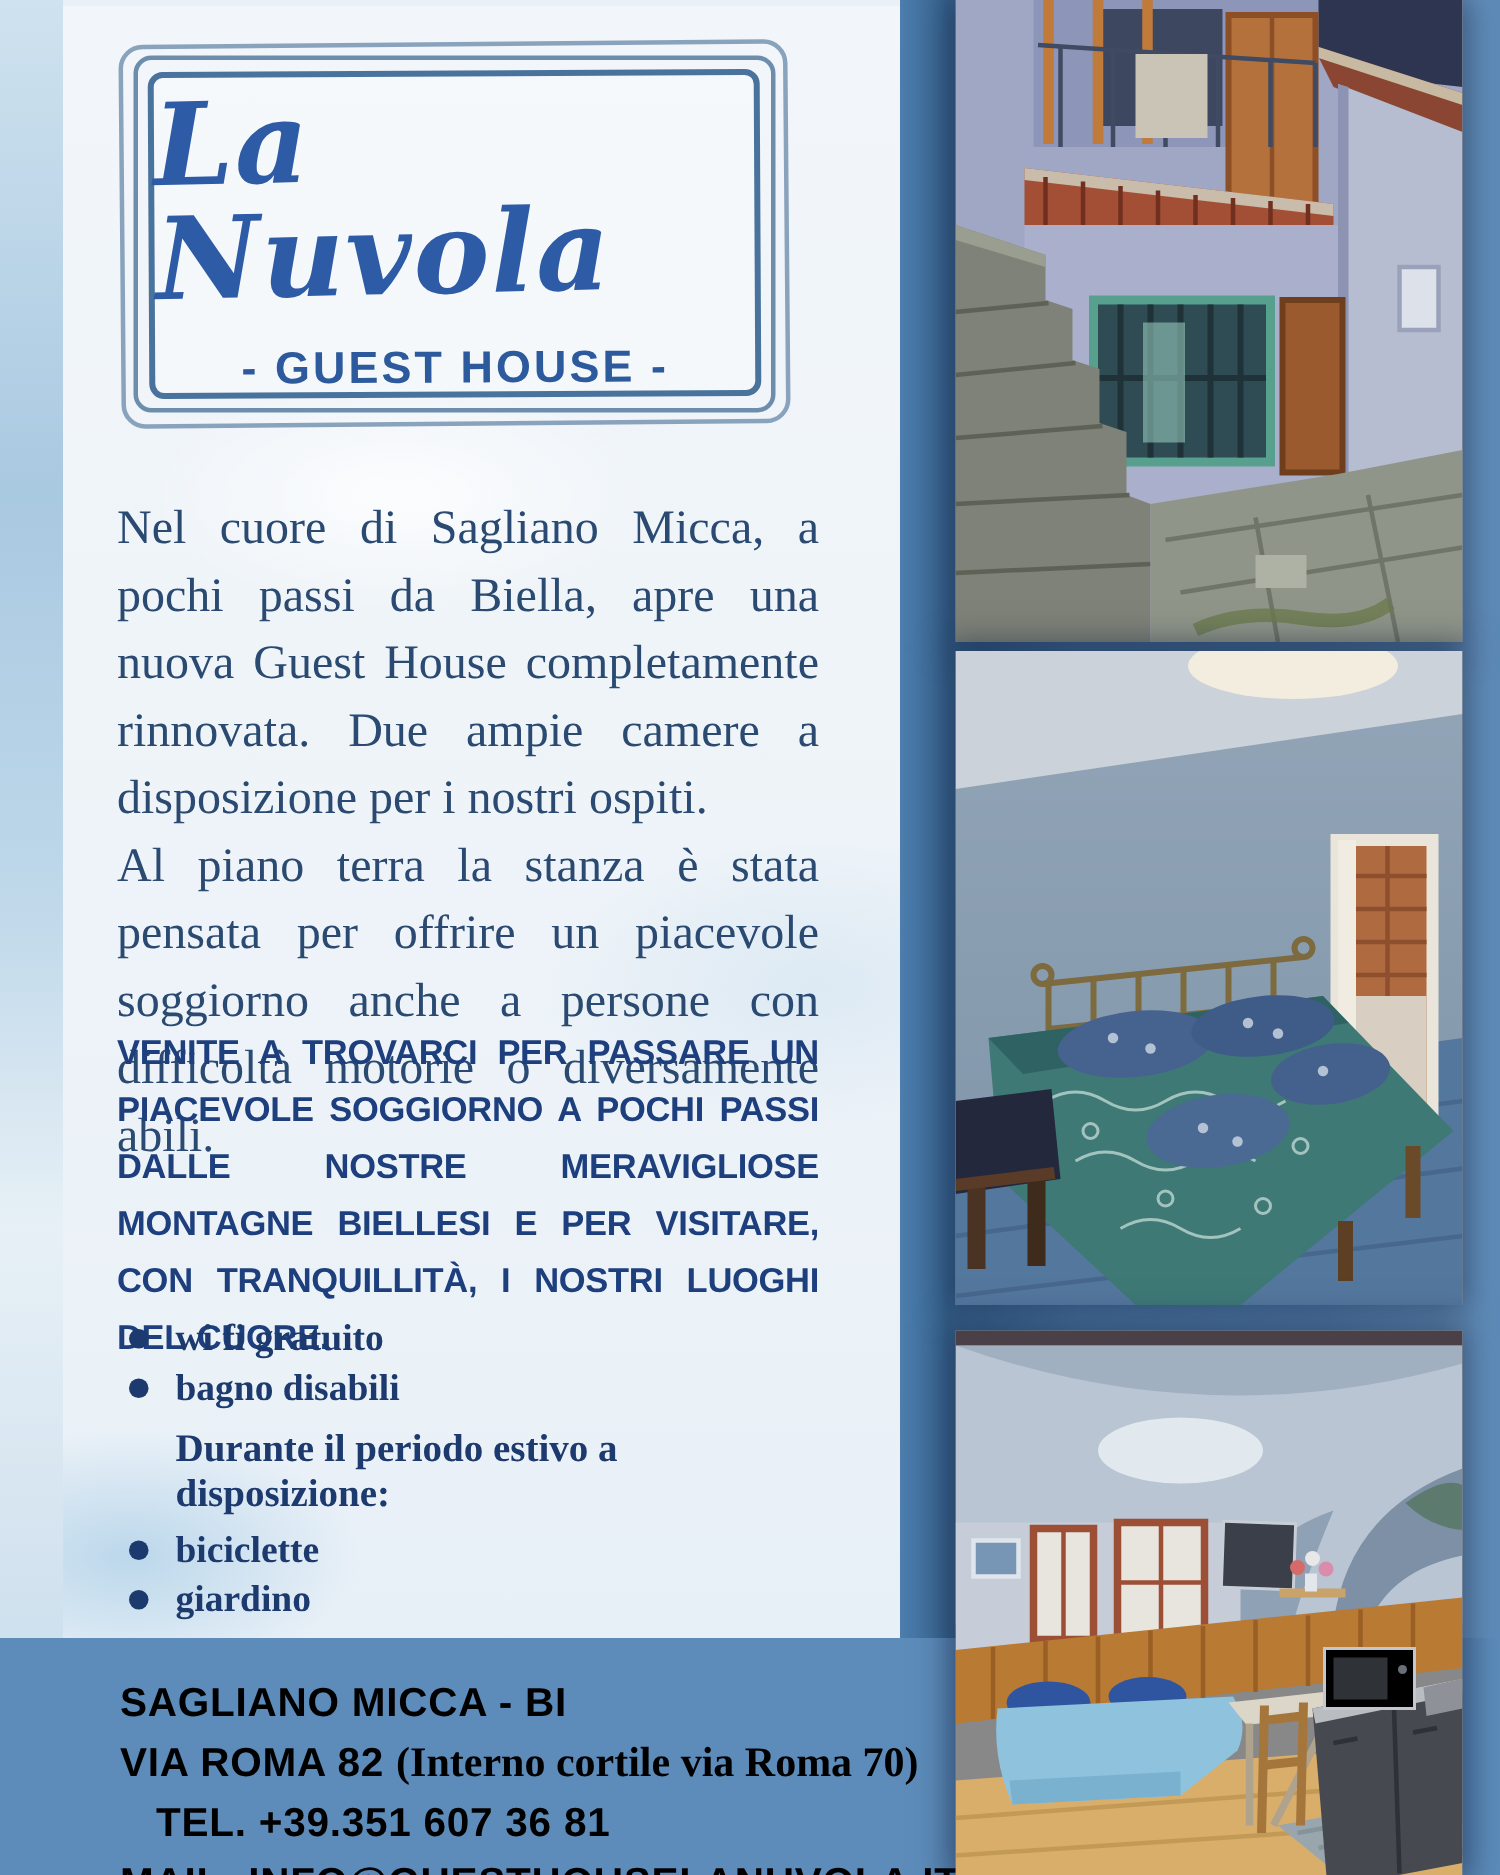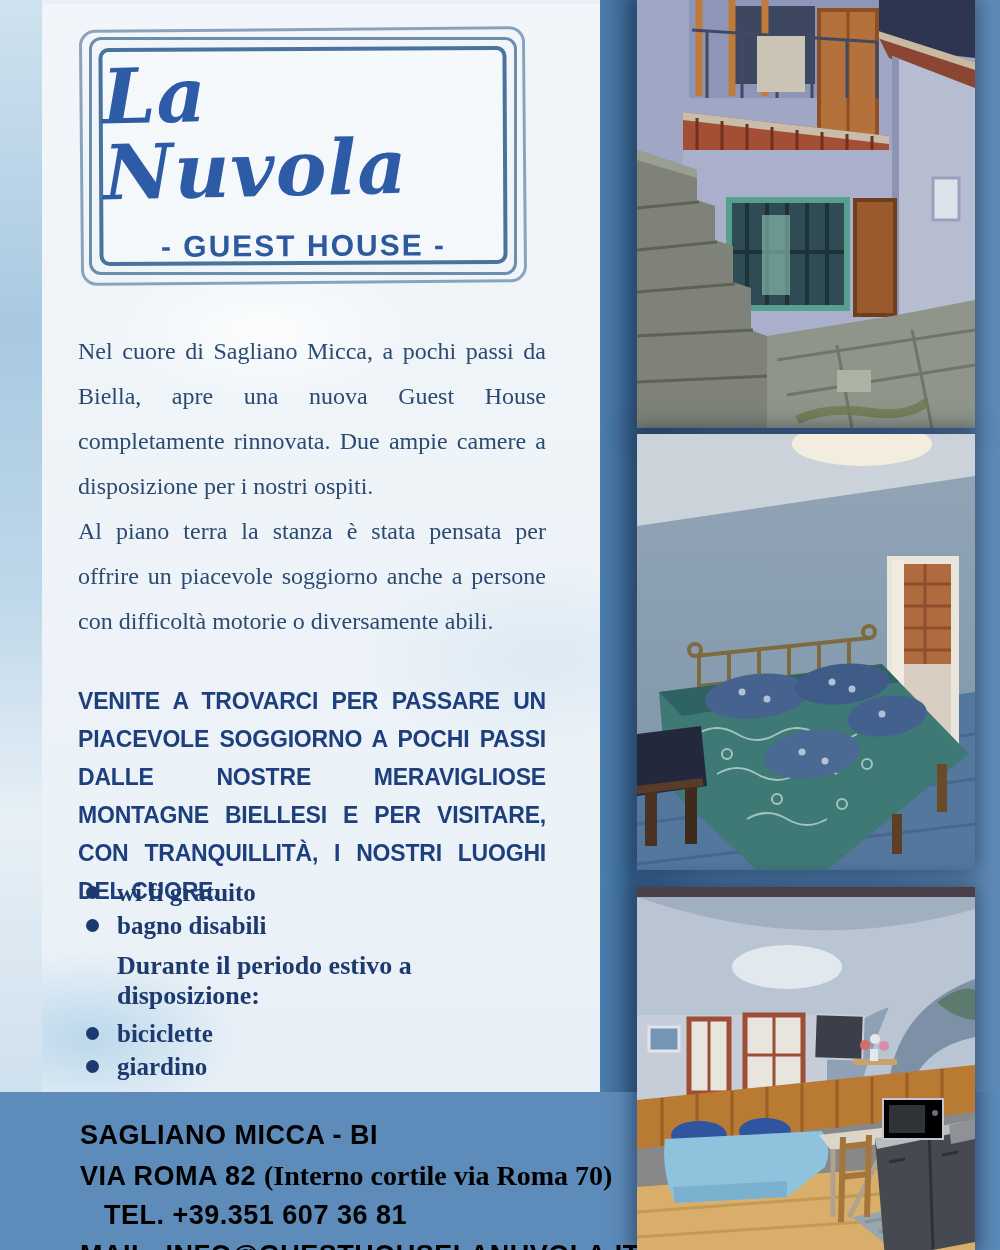--- a/index.html
+++ b/index.html
@@ -51,21 +51,21 @@
     font-size:76px;line-height:1;color:#2e5ba6;letter-spacing:1px;
     transform:rotate(-1deg);margin-top:6px;
   }
   .logo-subtitle{
     font-family:"Liberation Sans",sans-serif;font-weight:bold;
     font-size:30px;color:#2d5a9d;letter-spacing:2px;margin-top:22px;
   }
   
   .copy{
     position:absolute;left:36px;top:325px;width:468px;
-    color:#2b4a72;font-size:24px;line-height:45px;text-align:justify;
+    color:#2b4a72;font-size:32px;line-height:45px;text-align:justify;
   }
   .copy p{margin:0;}
   .highlight{
     position:absolute;left:36px;top:678px;width:468px;
     font-family:"Liberation Sans",sans-serif;font-weight:bold;
     color:#1e3f7e;font-size:23px;line-height:38px;text-align:justify;
     letter-spacing:-.2px;word-spacing:2px;
   }
   
   .amenities{position:absolute;left:36px;top:872px;width:470px;color:#1d3a6e;}

